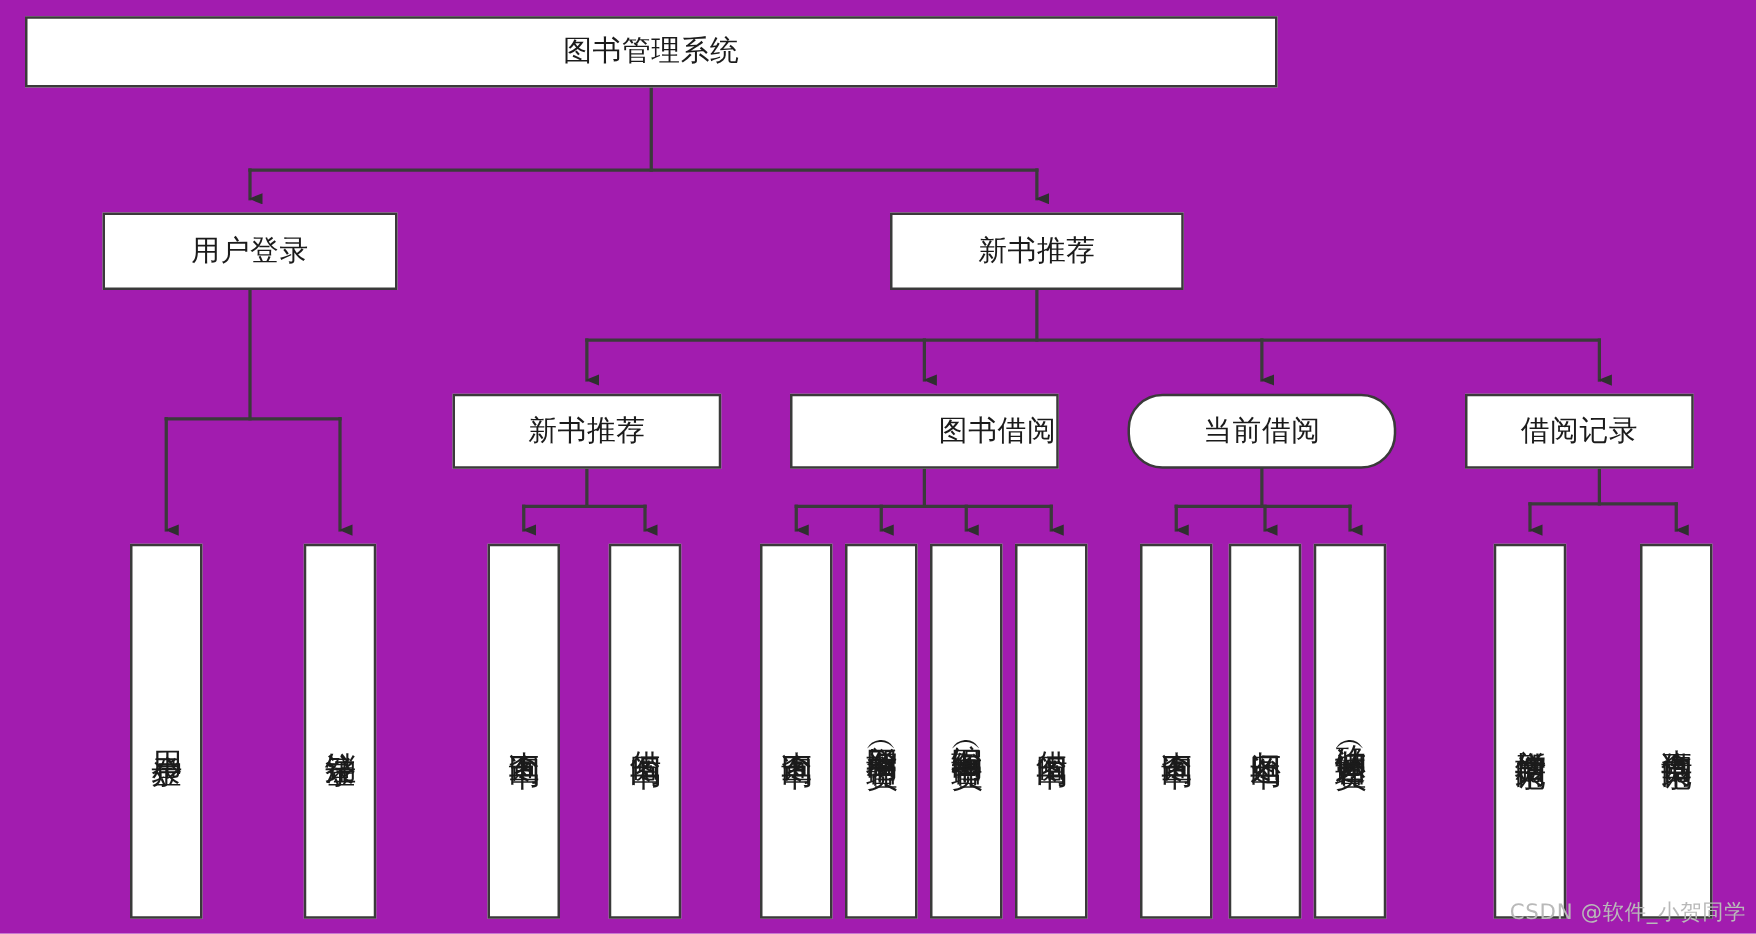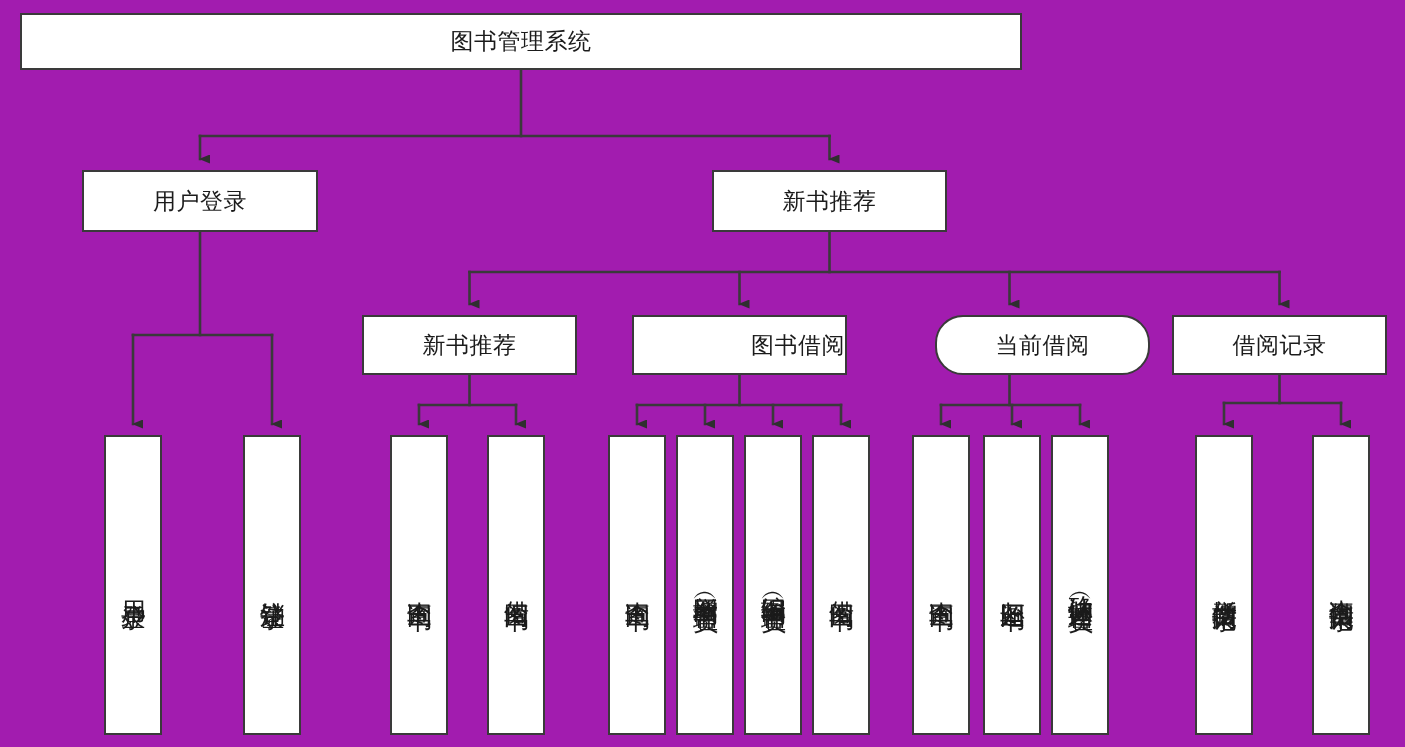--- a/index.html
+++ b/index.html
@@ -76,24 +76,24 @@
       </div>
       <div class="node horiz" style="left: 712px; top: 170px; width: 235px; height: 62px;">
         <span class="label">新书推荐</span>
       </div>
       <div class="node horiz" style="left: 362px; top: 315px; width: 215px; height: 60px;">
         <span class="label">新书推荐</span>
       </div>
       <div class="node horiz" style="left: 632px; top: 315px; width: 215px; height: 60px; justify-content: flex-end;">
         <span class="label">图书借阅</span>
       </div>
-      <div class="node horiz" style="left: 935px; top: 315px; width: 215px; height: 60px; border-radius: 28px;">
+      <div class="node horiz" style="left: 902px; top: 315px; width: 215px; height: 60px; border-radius: 28px;">
         <span class="label">当前借阅</span>
       </div>
-      <div class="node horiz" style="left: 1172px; top: 315px; width: 215px; height: 60px;">
+      <div class="node horiz" style="left: 1172px; top: 315px; width: 183px; height: 60px;">
         <span class="label">借阅记录</span>
       </div>
       <div class="node vert" style="left: 104px; top: 435px; width: 58px; height: 300px;">
         <span class="label">用户登录</span>
       </div>
       <div class="node vert" style="left: 243px; top: 435px; width: 58px; height: 300px;">
         <span class="label">注销登录</span>
       </div>
       <div class="node vert" style="left: 390px; top: 435px; width: 58px; height: 300px;">
         <span class="label">查询图书</span>
@@ -123,13 +123,14 @@
         <span class="label">确认归还（管理员）</span>
       </div>
       <div class="node vert" style="left: 1195px; top: 435px; width: 58px; height: 300px;">
         <span class="label">新增借阅记录</span>
       </div>
       <div class="node vert" style="left: 1312px; top: 435px; width: 58px; height: 300px;">
         <span class="label">查询借阅记录</span>
       </div>
     </div>
 
+  <div id="watermark">CSDN @软件_小贺同学</div>
 </div>
 
 </body></html>

